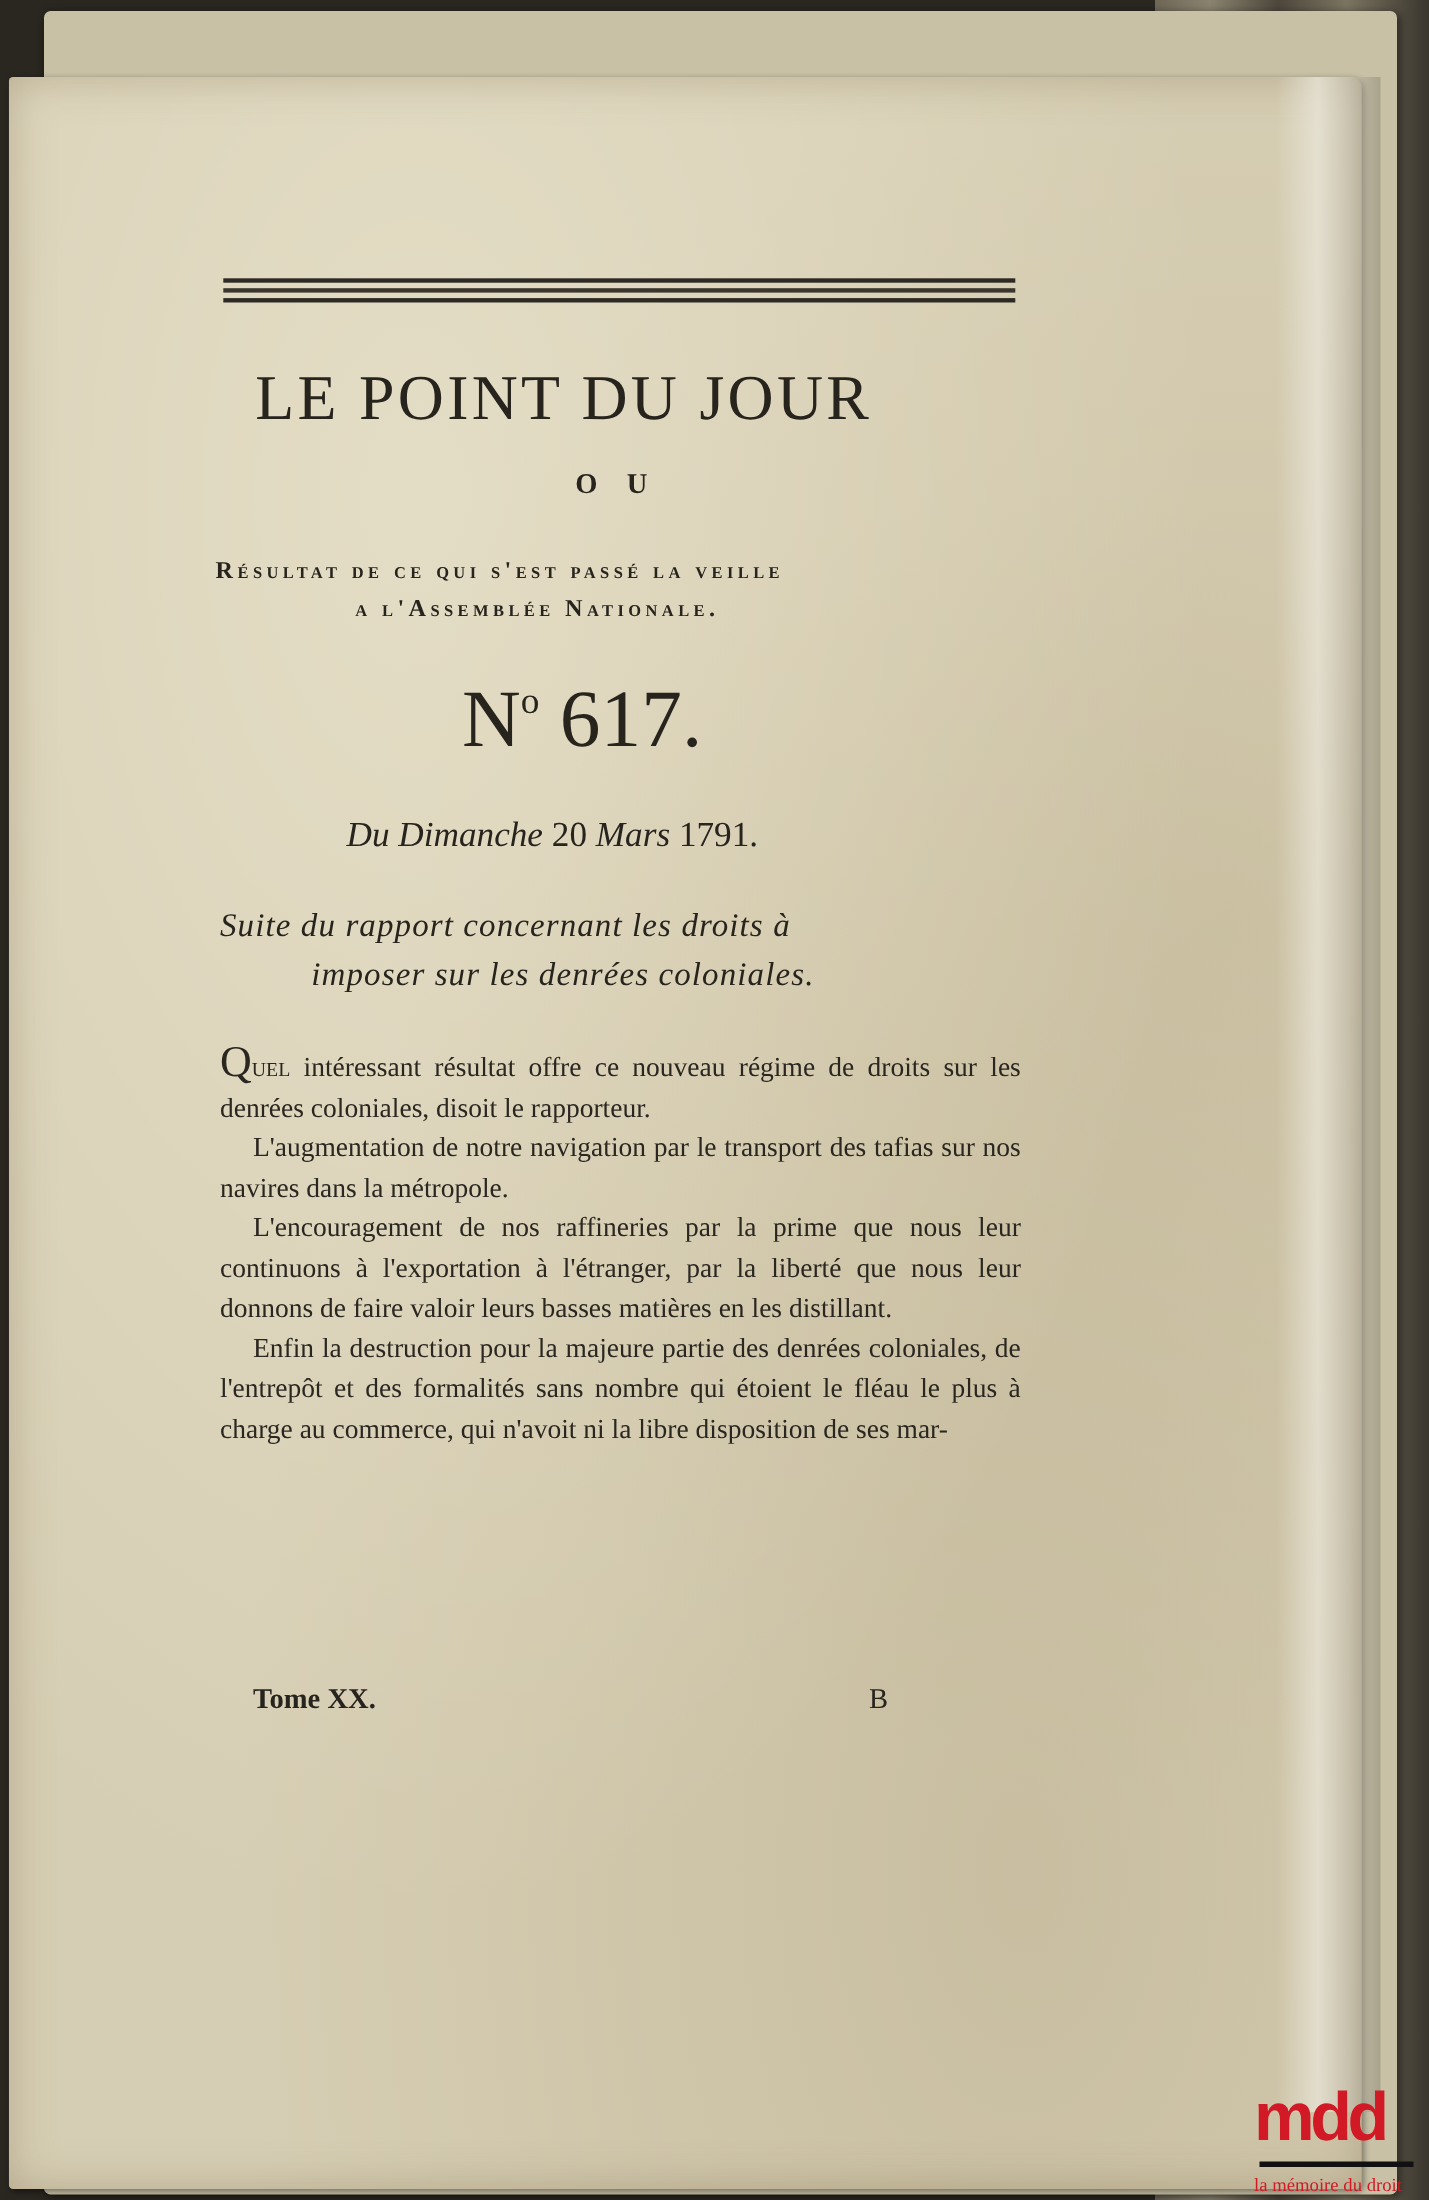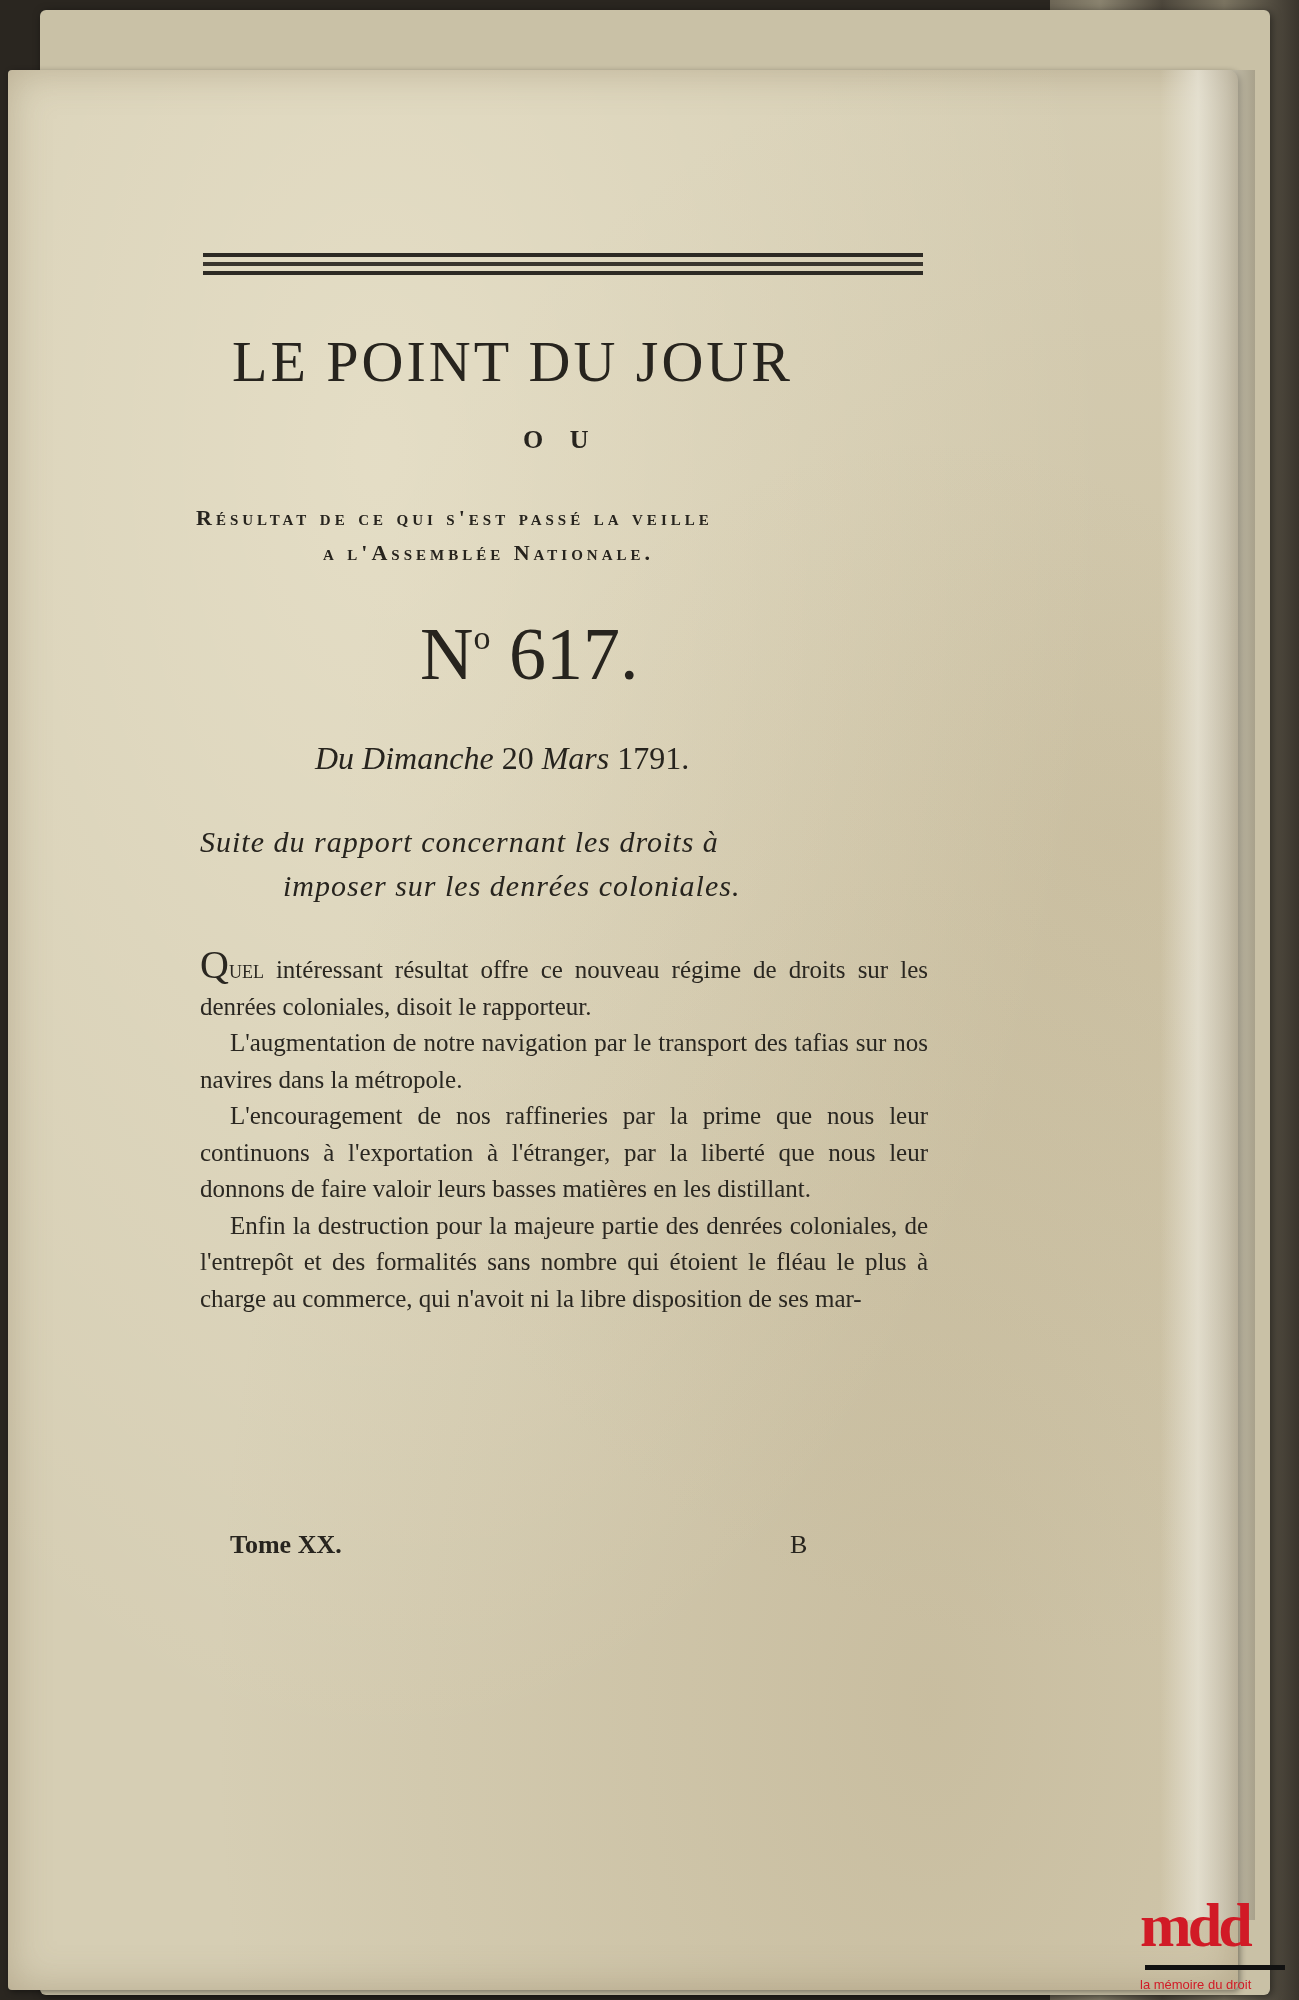--- a/index.html
+++ b/index.html
@@ -54,23 +54,23 @@
     position:absolute; left:200px; top:950px; width:728px;
     font-size:25px; line-height:36.5px; color:#2a2721; text-align:justify;
   }
   .body p { margin:0; text-indent:30px; }
   .body p.first { text-indent:0; }
   .dropcap { font-size:40px; line-height:30px; }
   .smallcaps { font-variant:small-caps; }
   .footer-tome { left:230px; top:1530px; font-size:26px; font-weight:bold; }
   .footer-sig { left:790px; top:1530px; font-size:26px; }
   .logo { position:absolute; left:1140px; top:1895px; width:150px; height:100px; }
-  .logo-mark { color:#d11a26; font-family:Liberation Serif, serif; font-size:62px; font-weight:bold; letter-spacing:-4px; line-height:60px; }
+  .logo-mark { color:#d11a26; font-family:Liberation Sans, sans-serif; font-size:62px; font-weight:bold; letter-spacing:-4px; line-height:60px; }
   .logo-bar { position:absolute; left:5px; top:70px; width:140px; height:5px; background:#111; }
-  .logo-text { position:absolute; left:0; top:82px; color:#d11a26; font-family:Liberation Sans, sans-serif; font-size:13px; white-space:nowrap; }
+  .logo-text { position:absolute; left:0; top:82px; color:#d11a26; font-family:Liberation Serif, serif; font-size:17px; white-space:nowrap; }
 </style>
 </head>
 <body>
 
 <div class="under-stack"></div>
 <div class="under-sheet"></div>
 
 <div class="page"></div>
 <div class="torn-edge"></div>
 

